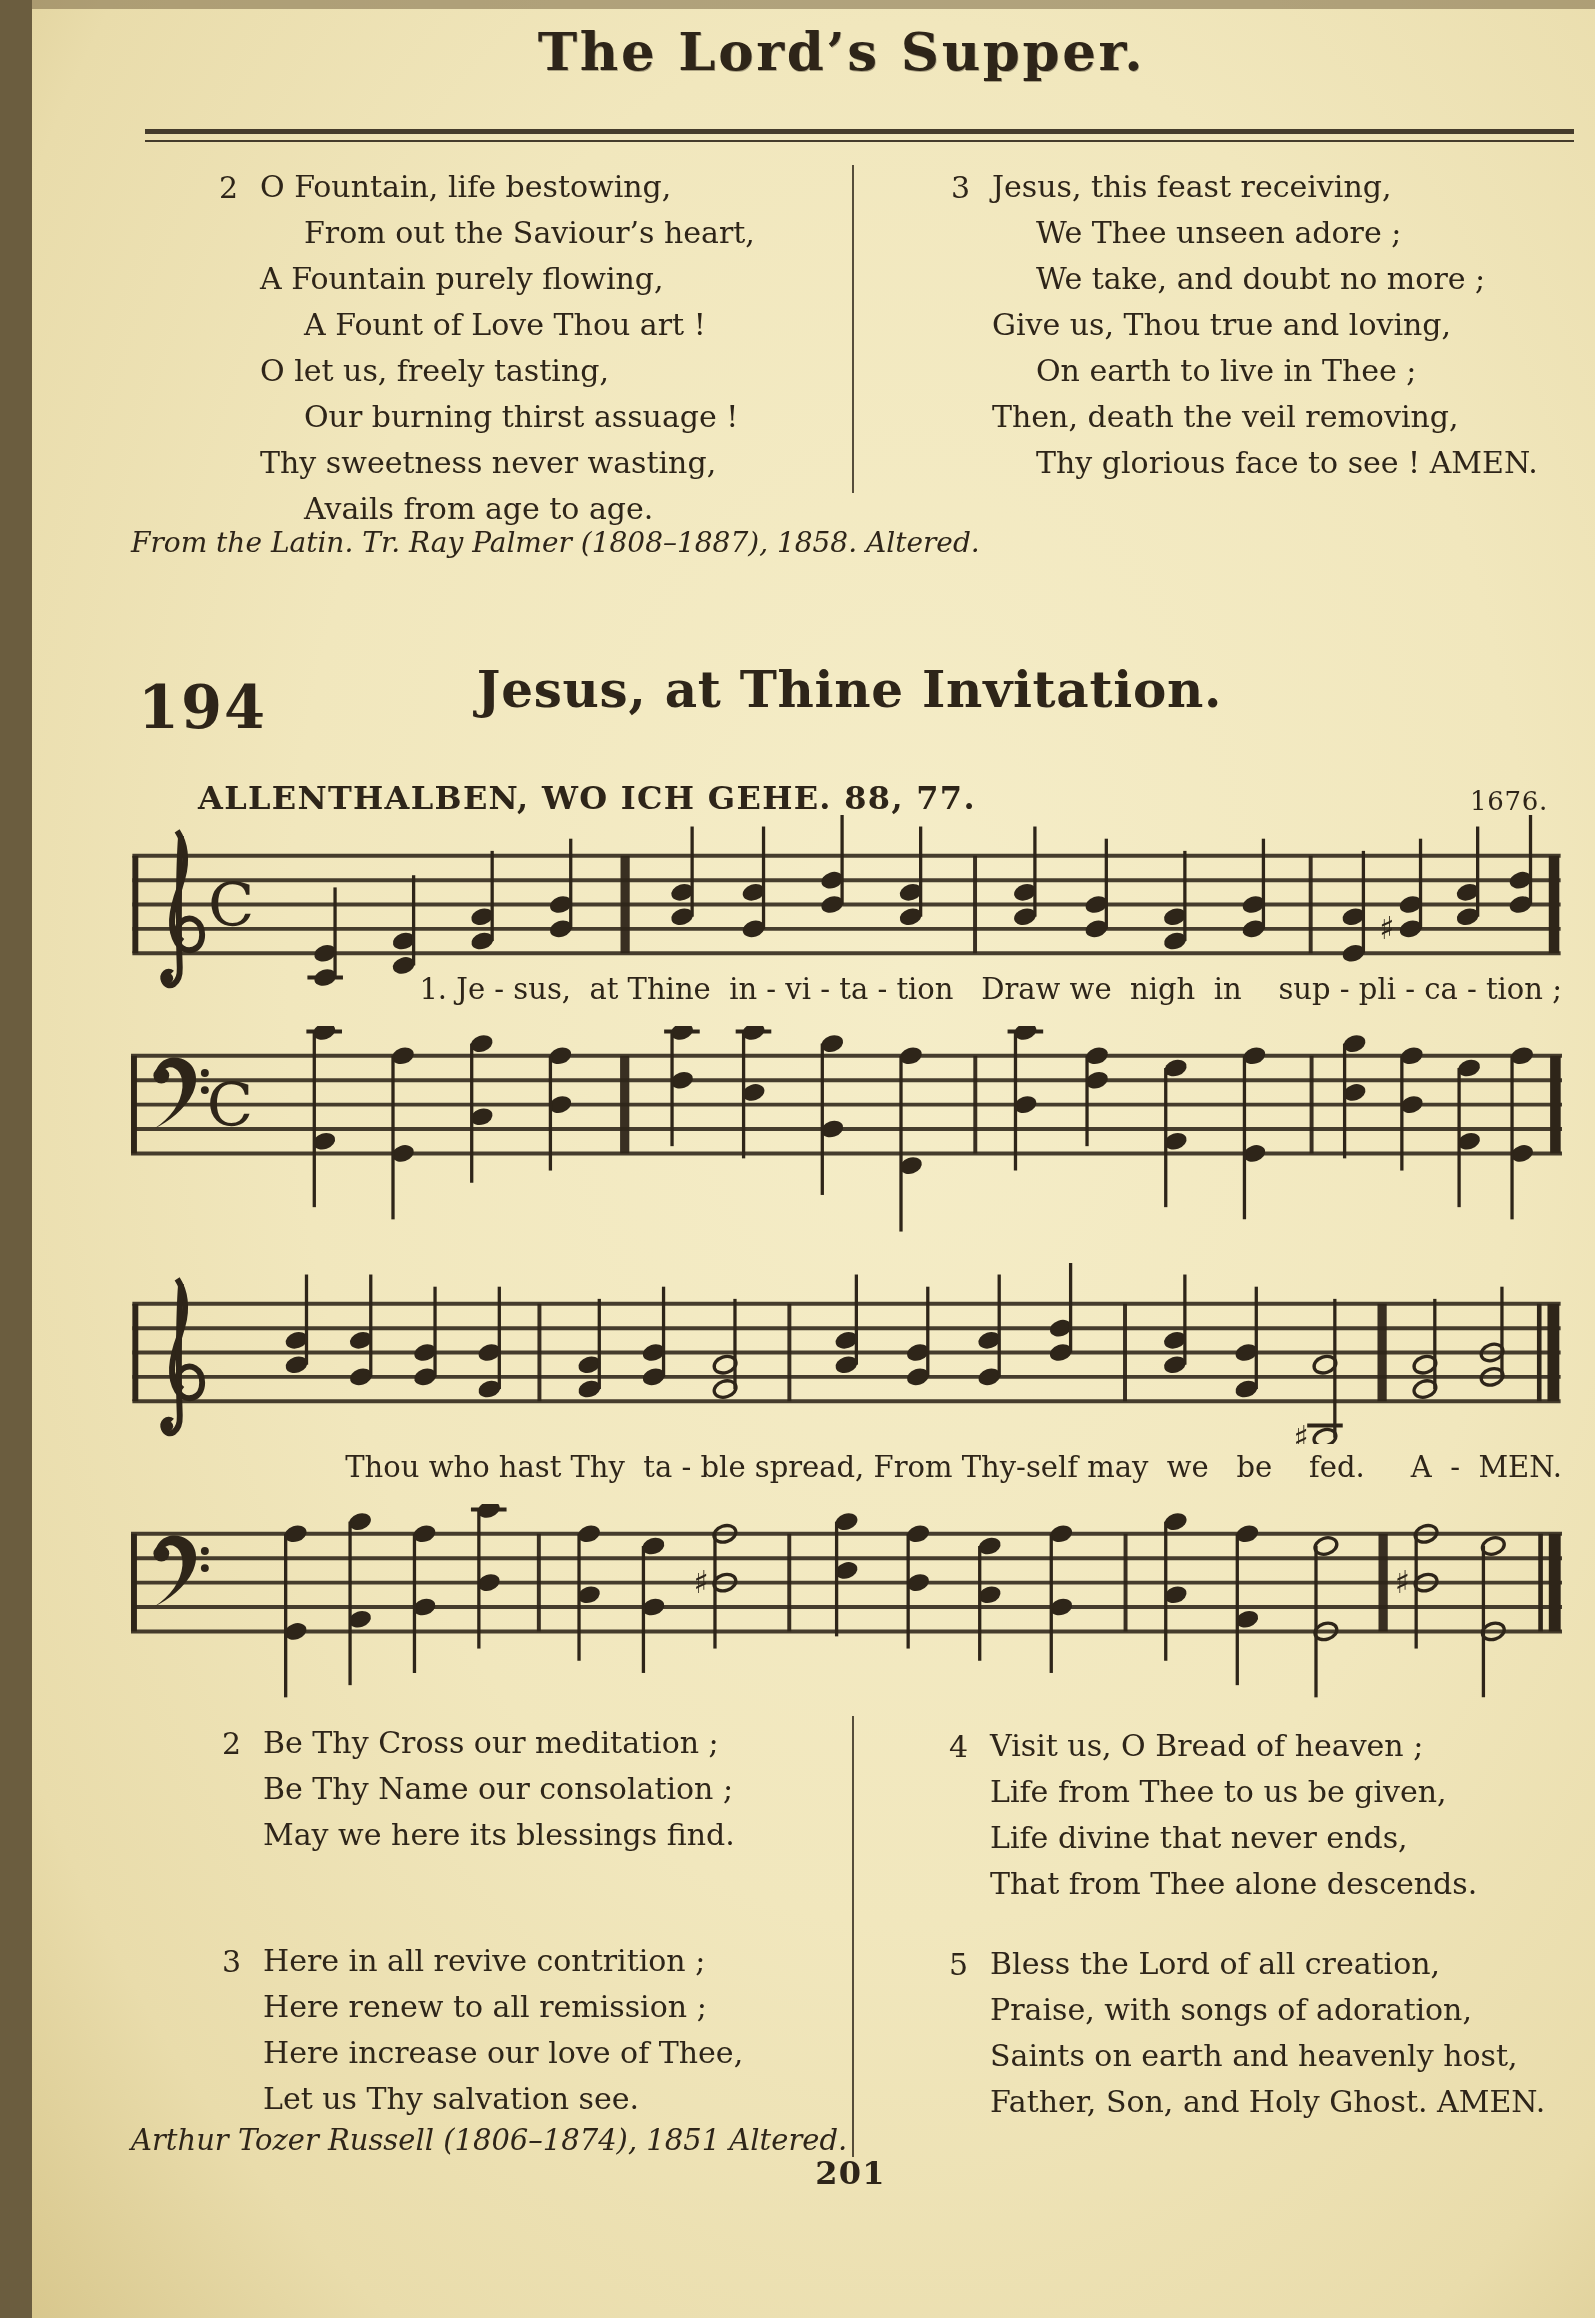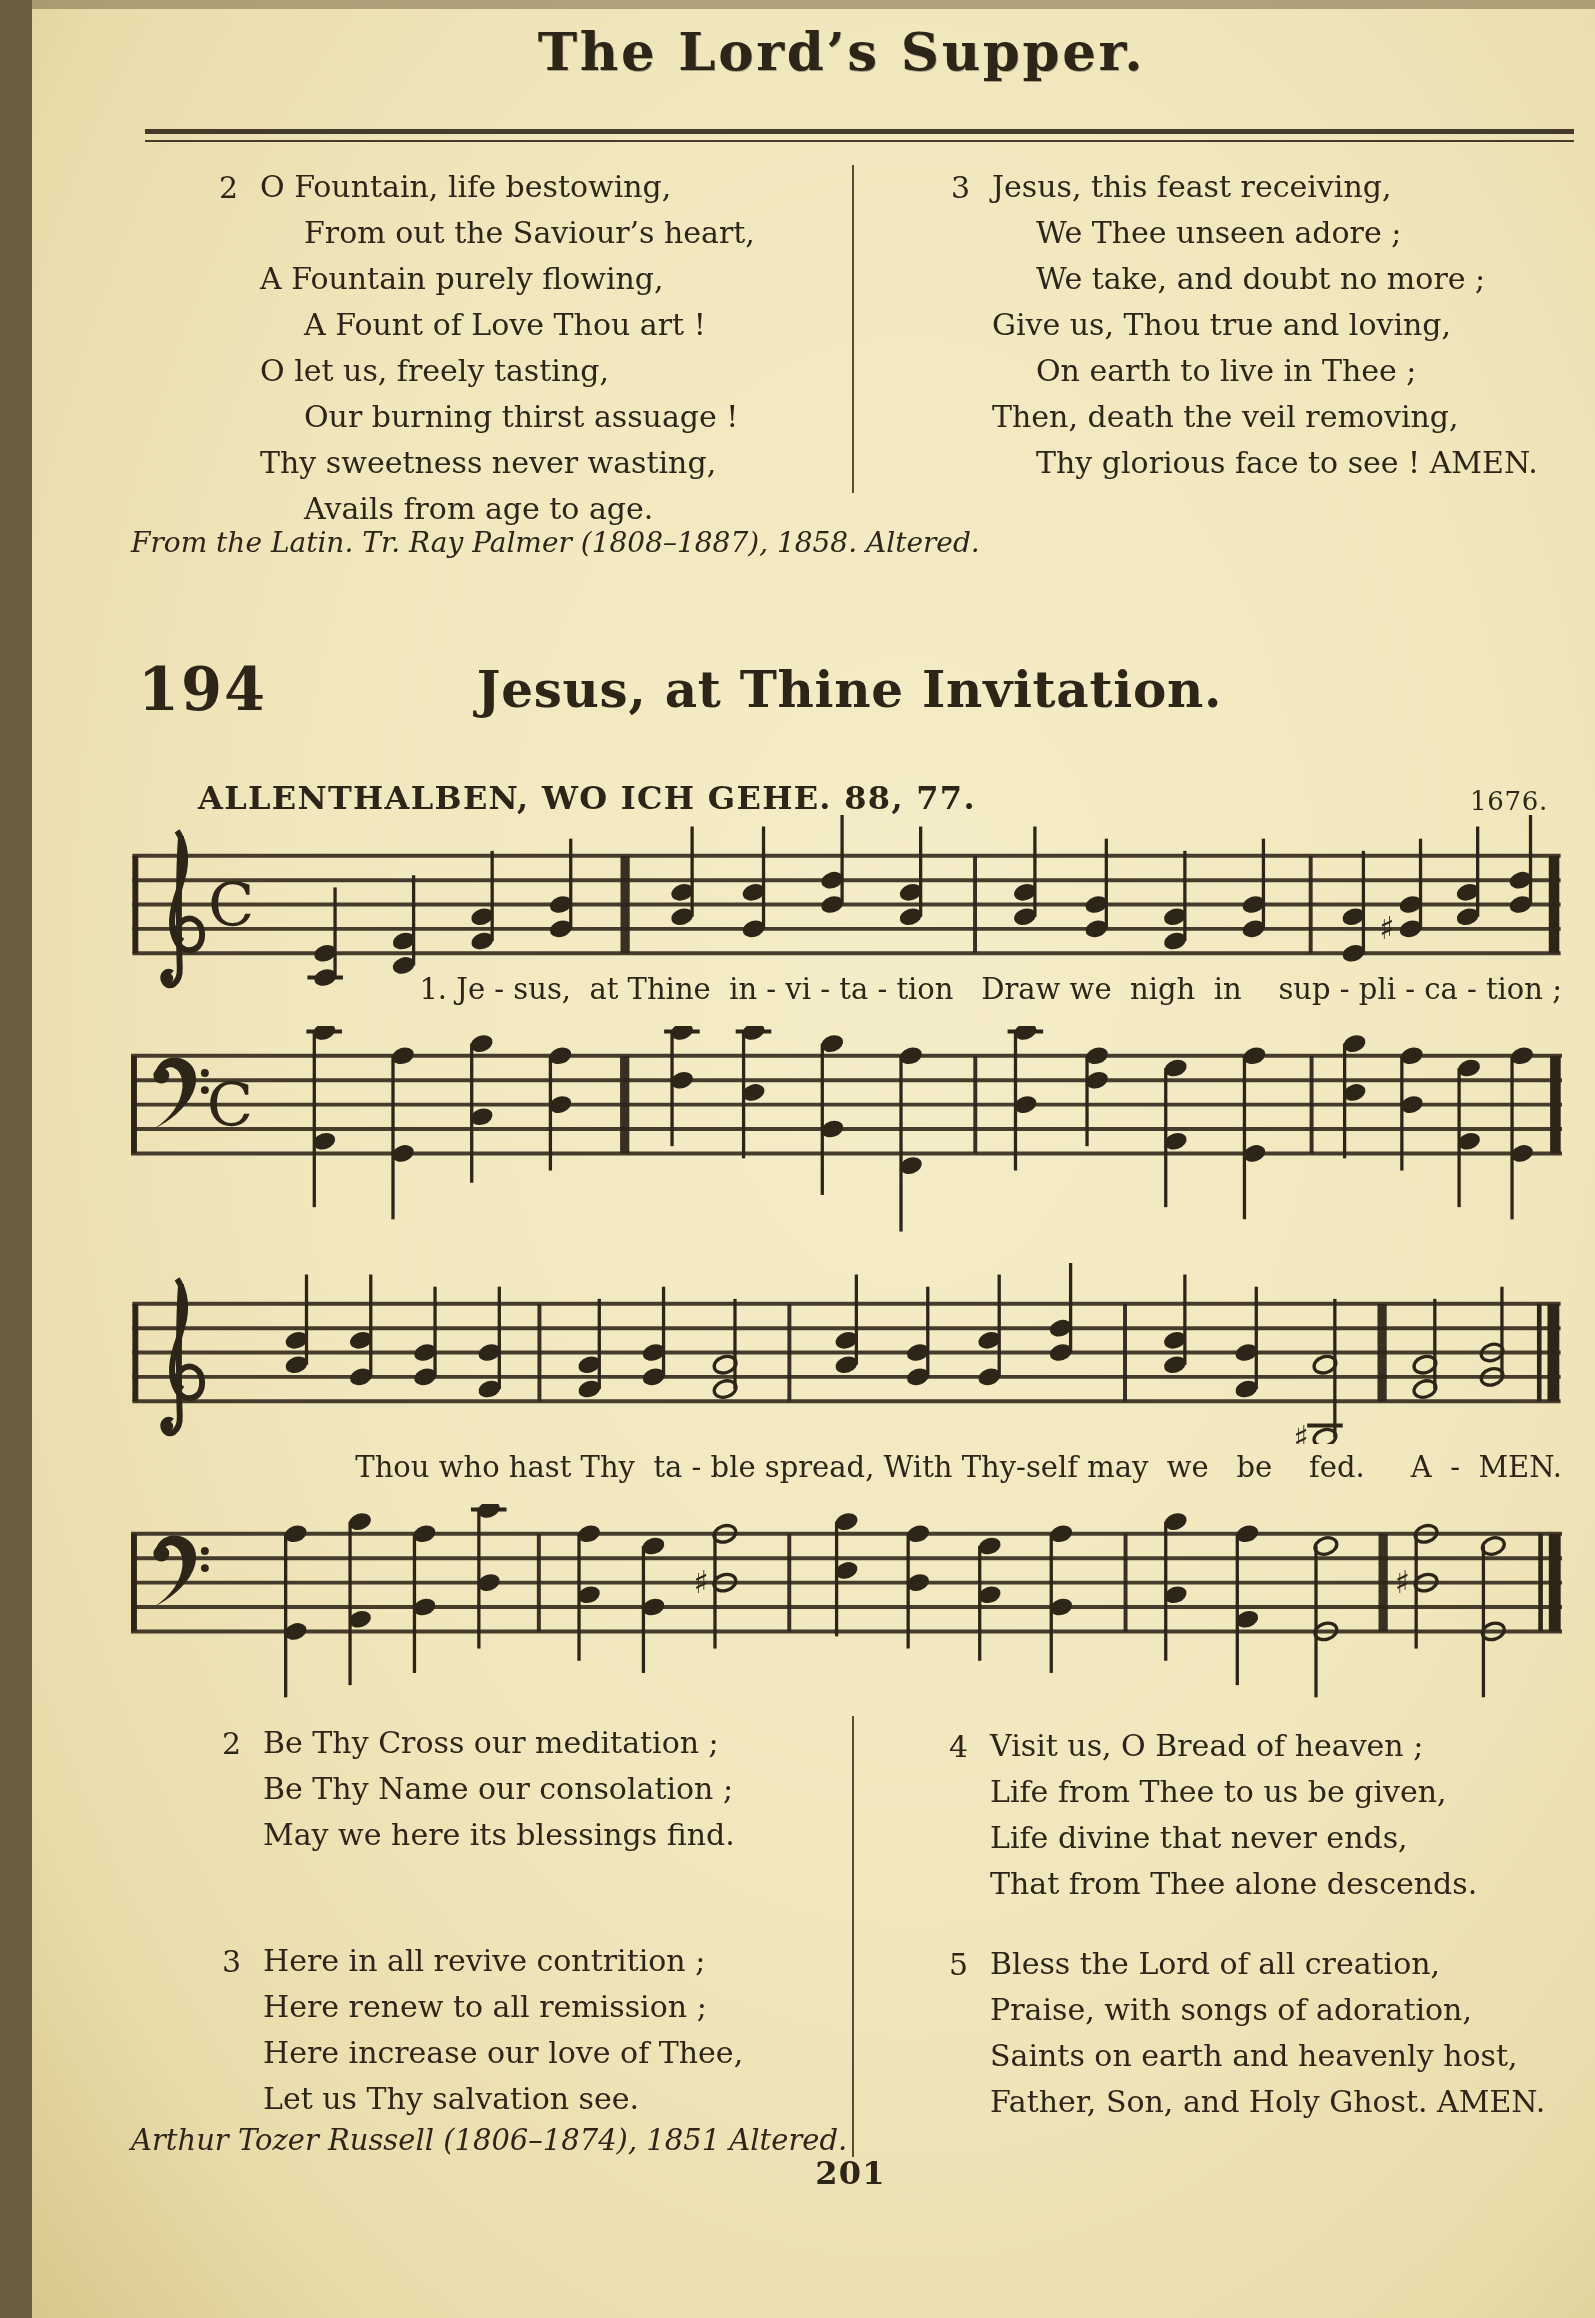--- a/index.html
+++ b/index.html
@@ -13,21 +13,21 @@
     font-size:53px;font-weight:bold;letter-spacing:2.6px;transform:translateX(12px);
     text-shadow:0.7px 0.7px 0 rgba(46,37,25,.35);}
   .rule{position:absolute;top:129px;left:113px;width:1429px;height:6px;
     border-top:5.3px solid #2e2519;border-bottom:2px solid #2e2519;opacity:.88;}
   .verse{position:absolute;font-size:30px;line-height:46px;width:594px;}
   .verse .vnum{position:absolute;left:-41px;top:1.3px;}
   .verse .vline.ind{margin-left:44px;}
   .verse-bottom{line-height:46px;}
   .divider{position:absolute;left:820px;width:2px;background:#2e2519;opacity:.8;}
   .attr{position:absolute;left:99px;width:1426px;text-align:left;font-style:italic;font-size:28px;}
-  .hymn-number{position:absolute;top:655px;left:106px;font-size:59px;font-weight:bold;letter-spacing:2px;}
+  .hymn-number{position:absolute;top:673px;left:106px;font-size:59px;font-weight:bold;letter-spacing:2px;}
   .hymn-title{position:absolute;top:660px;left:0;width:100%;text-align:center;font-size:50px;font-weight:bold;transform:translateX(20px);letter-spacing:0.7px;}
   .tune-line{position:absolute;top:779px;left:166px;right:79px;font-size:32px;font-weight:bold;letter-spacing:1.3px;}
   .tune-year{float:right;font-weight:normal;font-size:26px;letter-spacing:0.7px;margin-top:6.6px;}
   .lyrics{position:absolute;left:99px;width:1431px;text-align:right;font-size:29px;white-space:pre;}
   svg.staff{position:absolute;pointer-events:none;}
   .page-number{position:absolute;top:2154px;left:0;width:100%;text-align:center;font-size:32px;font-weight:bold;transform:translateX(21px);letter-spacing:1.3px;}
 </style>
 </head>
 <body>
 
@@ -366,21 +366,21 @@
         <ellipse cx="2065.8399999999997" cy="173" rx="17" ry="12" transform="rotate(-18 2065.8399999999997 173)" fill="none" stroke="#2e2519" stroke-width="5"></ellipse>
         <line x1="2080.8399999999997" y1="173" x2="2080.8399999999997" y2="36" stroke="#2e2519" stroke-width="5"></line>
       </g>
       <rect x="615.4499999999999" y="62" width="6" height="148" fill="#2e2519" opacity="0.95"></rect>
       <rect x="995.2" y="62" width="6" height="148" fill="#2e2519" opacity="0.95"></rect>
       <rect x="1505.1499999999999" y="62" width="6" height="148" fill="#2e2519" opacity="0.95"></rect>
       <rect x="1891.75" y="62" width="14" height="148" fill="#2e2519" opacity="0.95"></rect>
       <rect x="2134" y="62" width="7" height="148" fill="#2e2519"></rect>
       <rect x="2150" y="62" width="18" height="148" fill="#2e2519"></rect>
     </svg>
-  <div class="lyrics" style="top:1450px;">Thou who hast Thy  ta - ble spread, With Thy-self may  we   be    fed.     A  -  MEN.</div>
+  <div class="lyrics" style="top:1450px;">Thou who hast Thy  ta - ble spread, From Thy-self may  we   be    fed.     A  -  MEN.</div>
   <svg class="staff" width="1431" height="208" style="left:99px;top:1504px;" viewBox="0 0 2170 315">
       <line x1="0" y1="45" x2="2170" y2="45" stroke="#2e2519" stroke-width="6" opacity="0.88"></line>
       <line x1="0" y1="82" x2="2170" y2="82" stroke="#2e2519" stroke-width="6" opacity="0.88"></line>
       <line x1="0" y1="119" x2="2170" y2="119" stroke="#2e2519" stroke-width="6" opacity="0.88"></line>
       <line x1="0" y1="156" x2="2170" y2="156" stroke="#2e2519" stroke-width="6" opacity="0.88"></line>
       <line x1="0" y1="193" x2="2170" y2="193" stroke="#2e2519" stroke-width="6" opacity="0.88"></line>
       <rect x="0" y="45" width="9" height="148" fill="#2e2519"></rect>
       <g transform="translate(34,45)">
         <path d="M 2,34 C 2,10 22,-2 42,4 C 64,11 70,34 60,56 C 48,82 22,100 2,110 C 26,94 42,72 44,48 C 46,24 30,12 18,20 C 8,26 6,34 2,34 Z" fill="#2e2519"></path>
         <circle cx="12" cy="30" r="12" fill="#2e2519"></circle>

